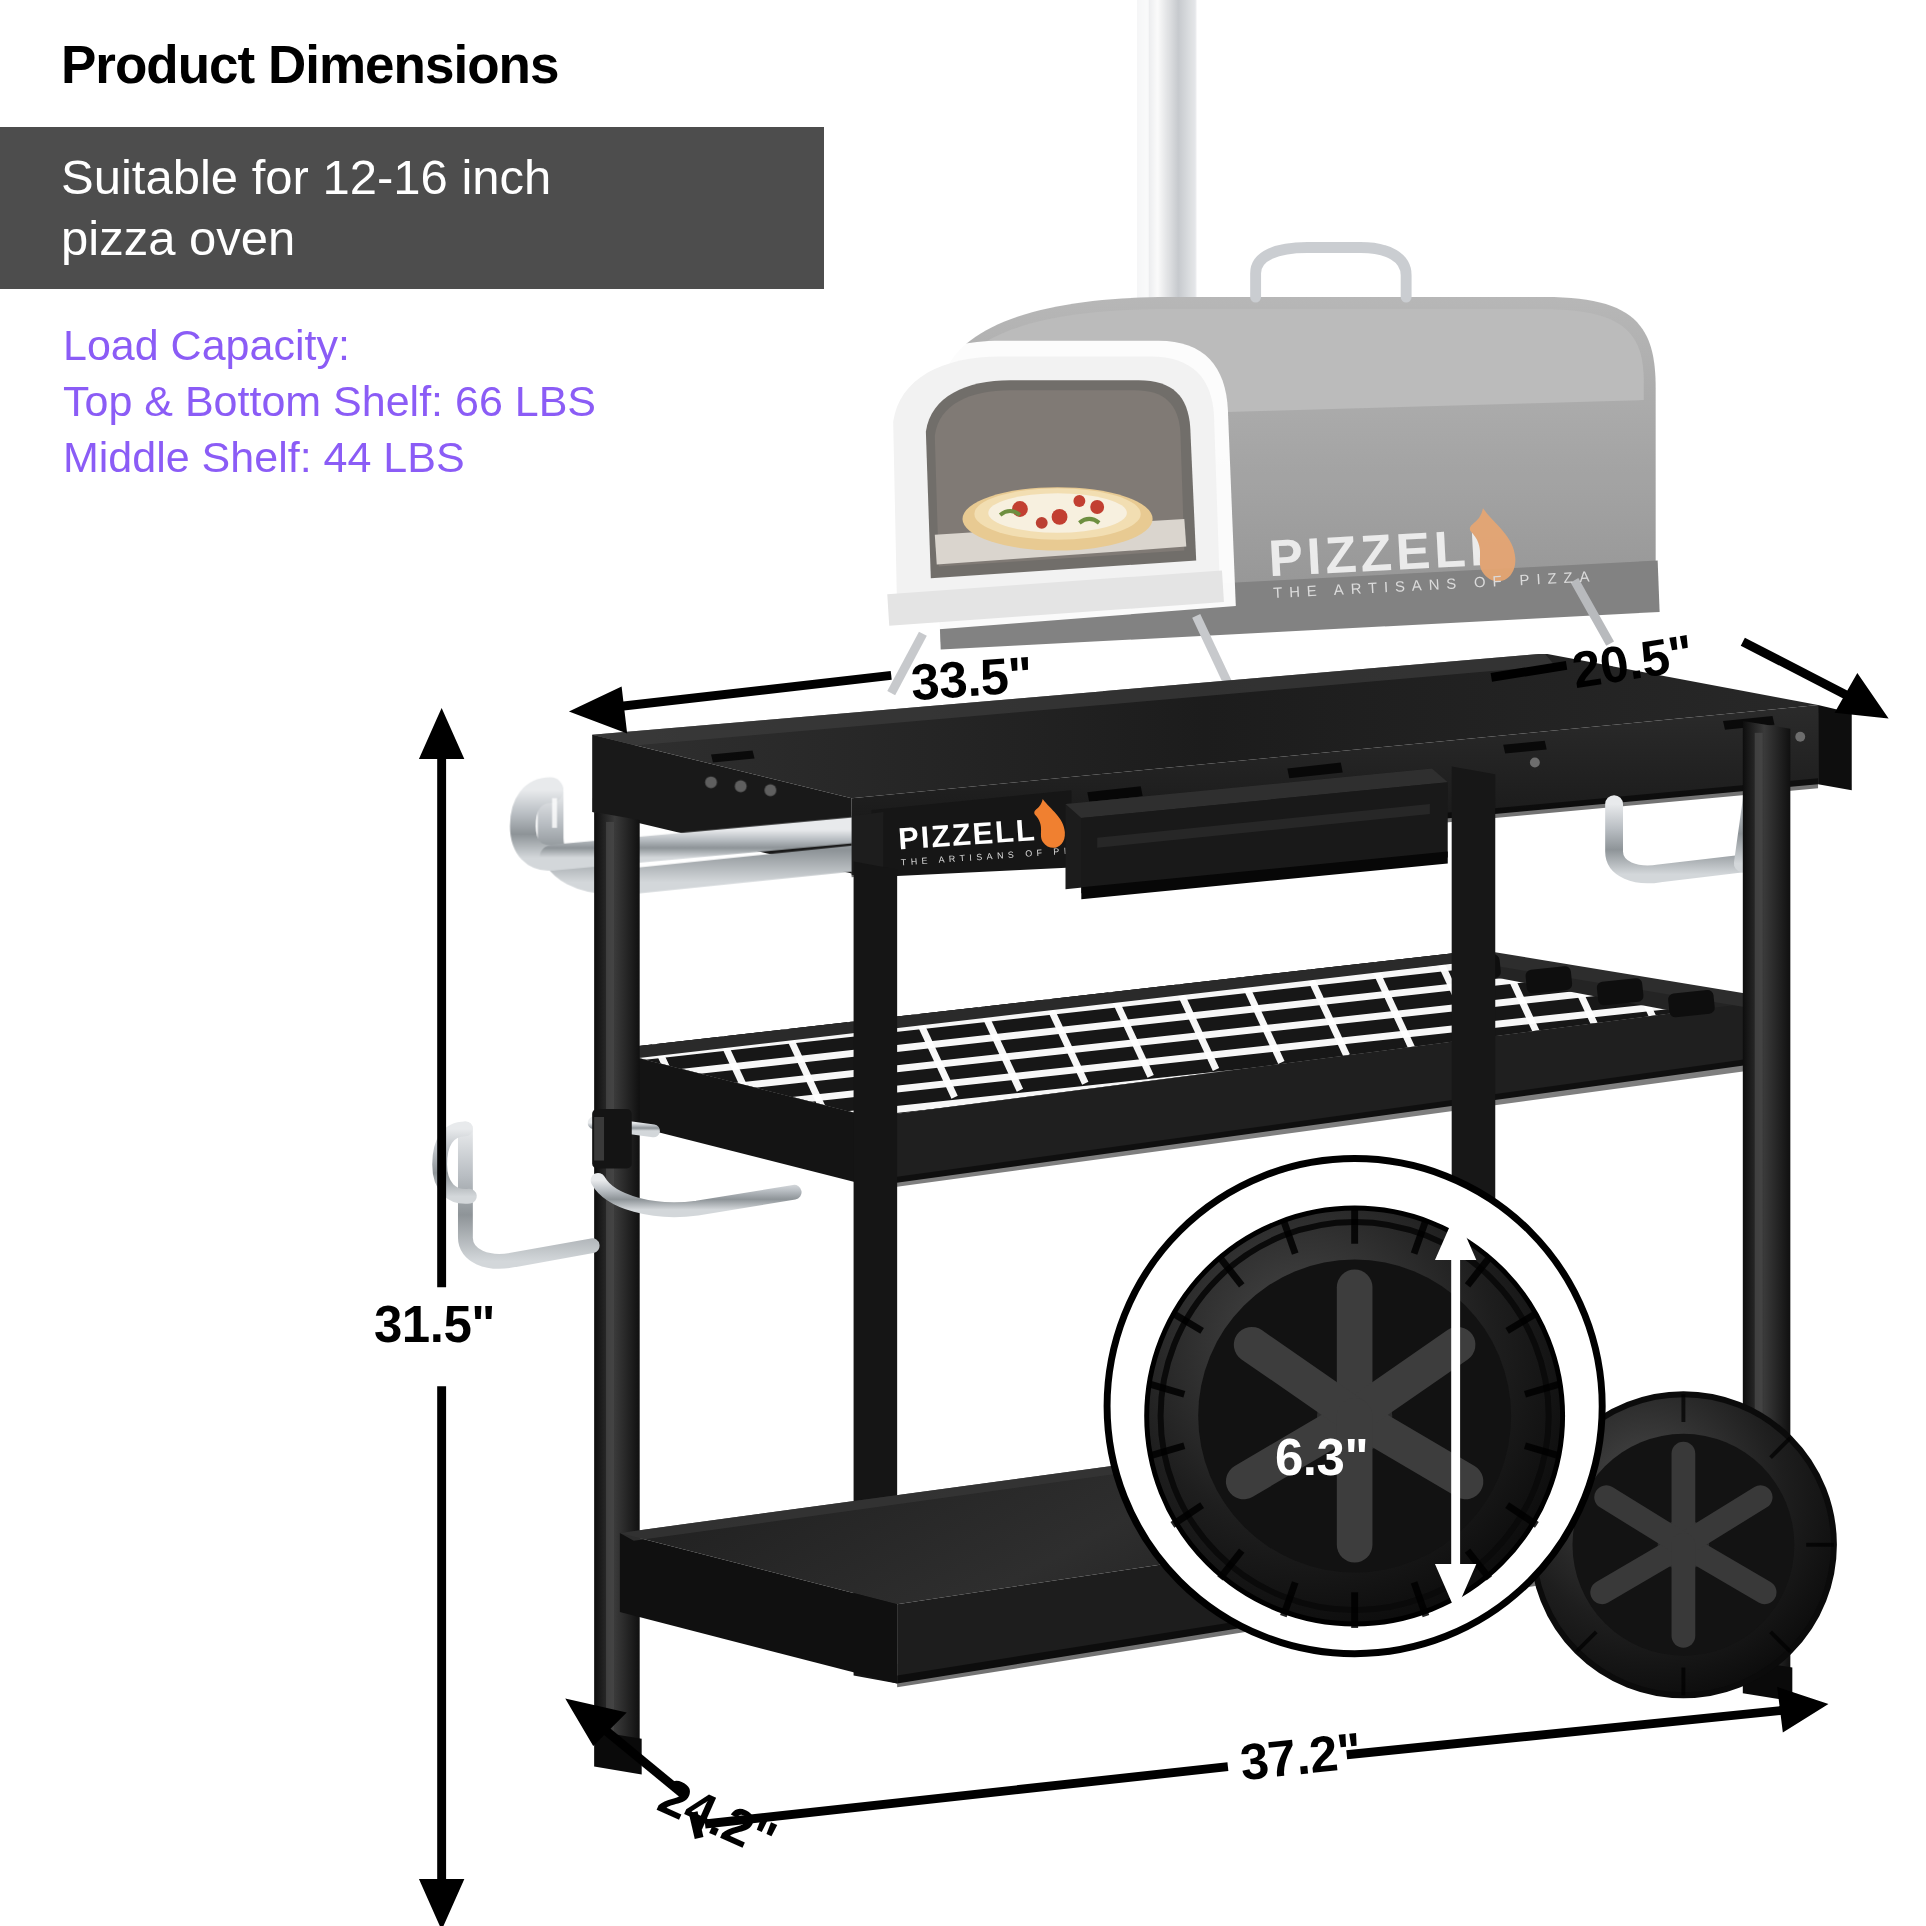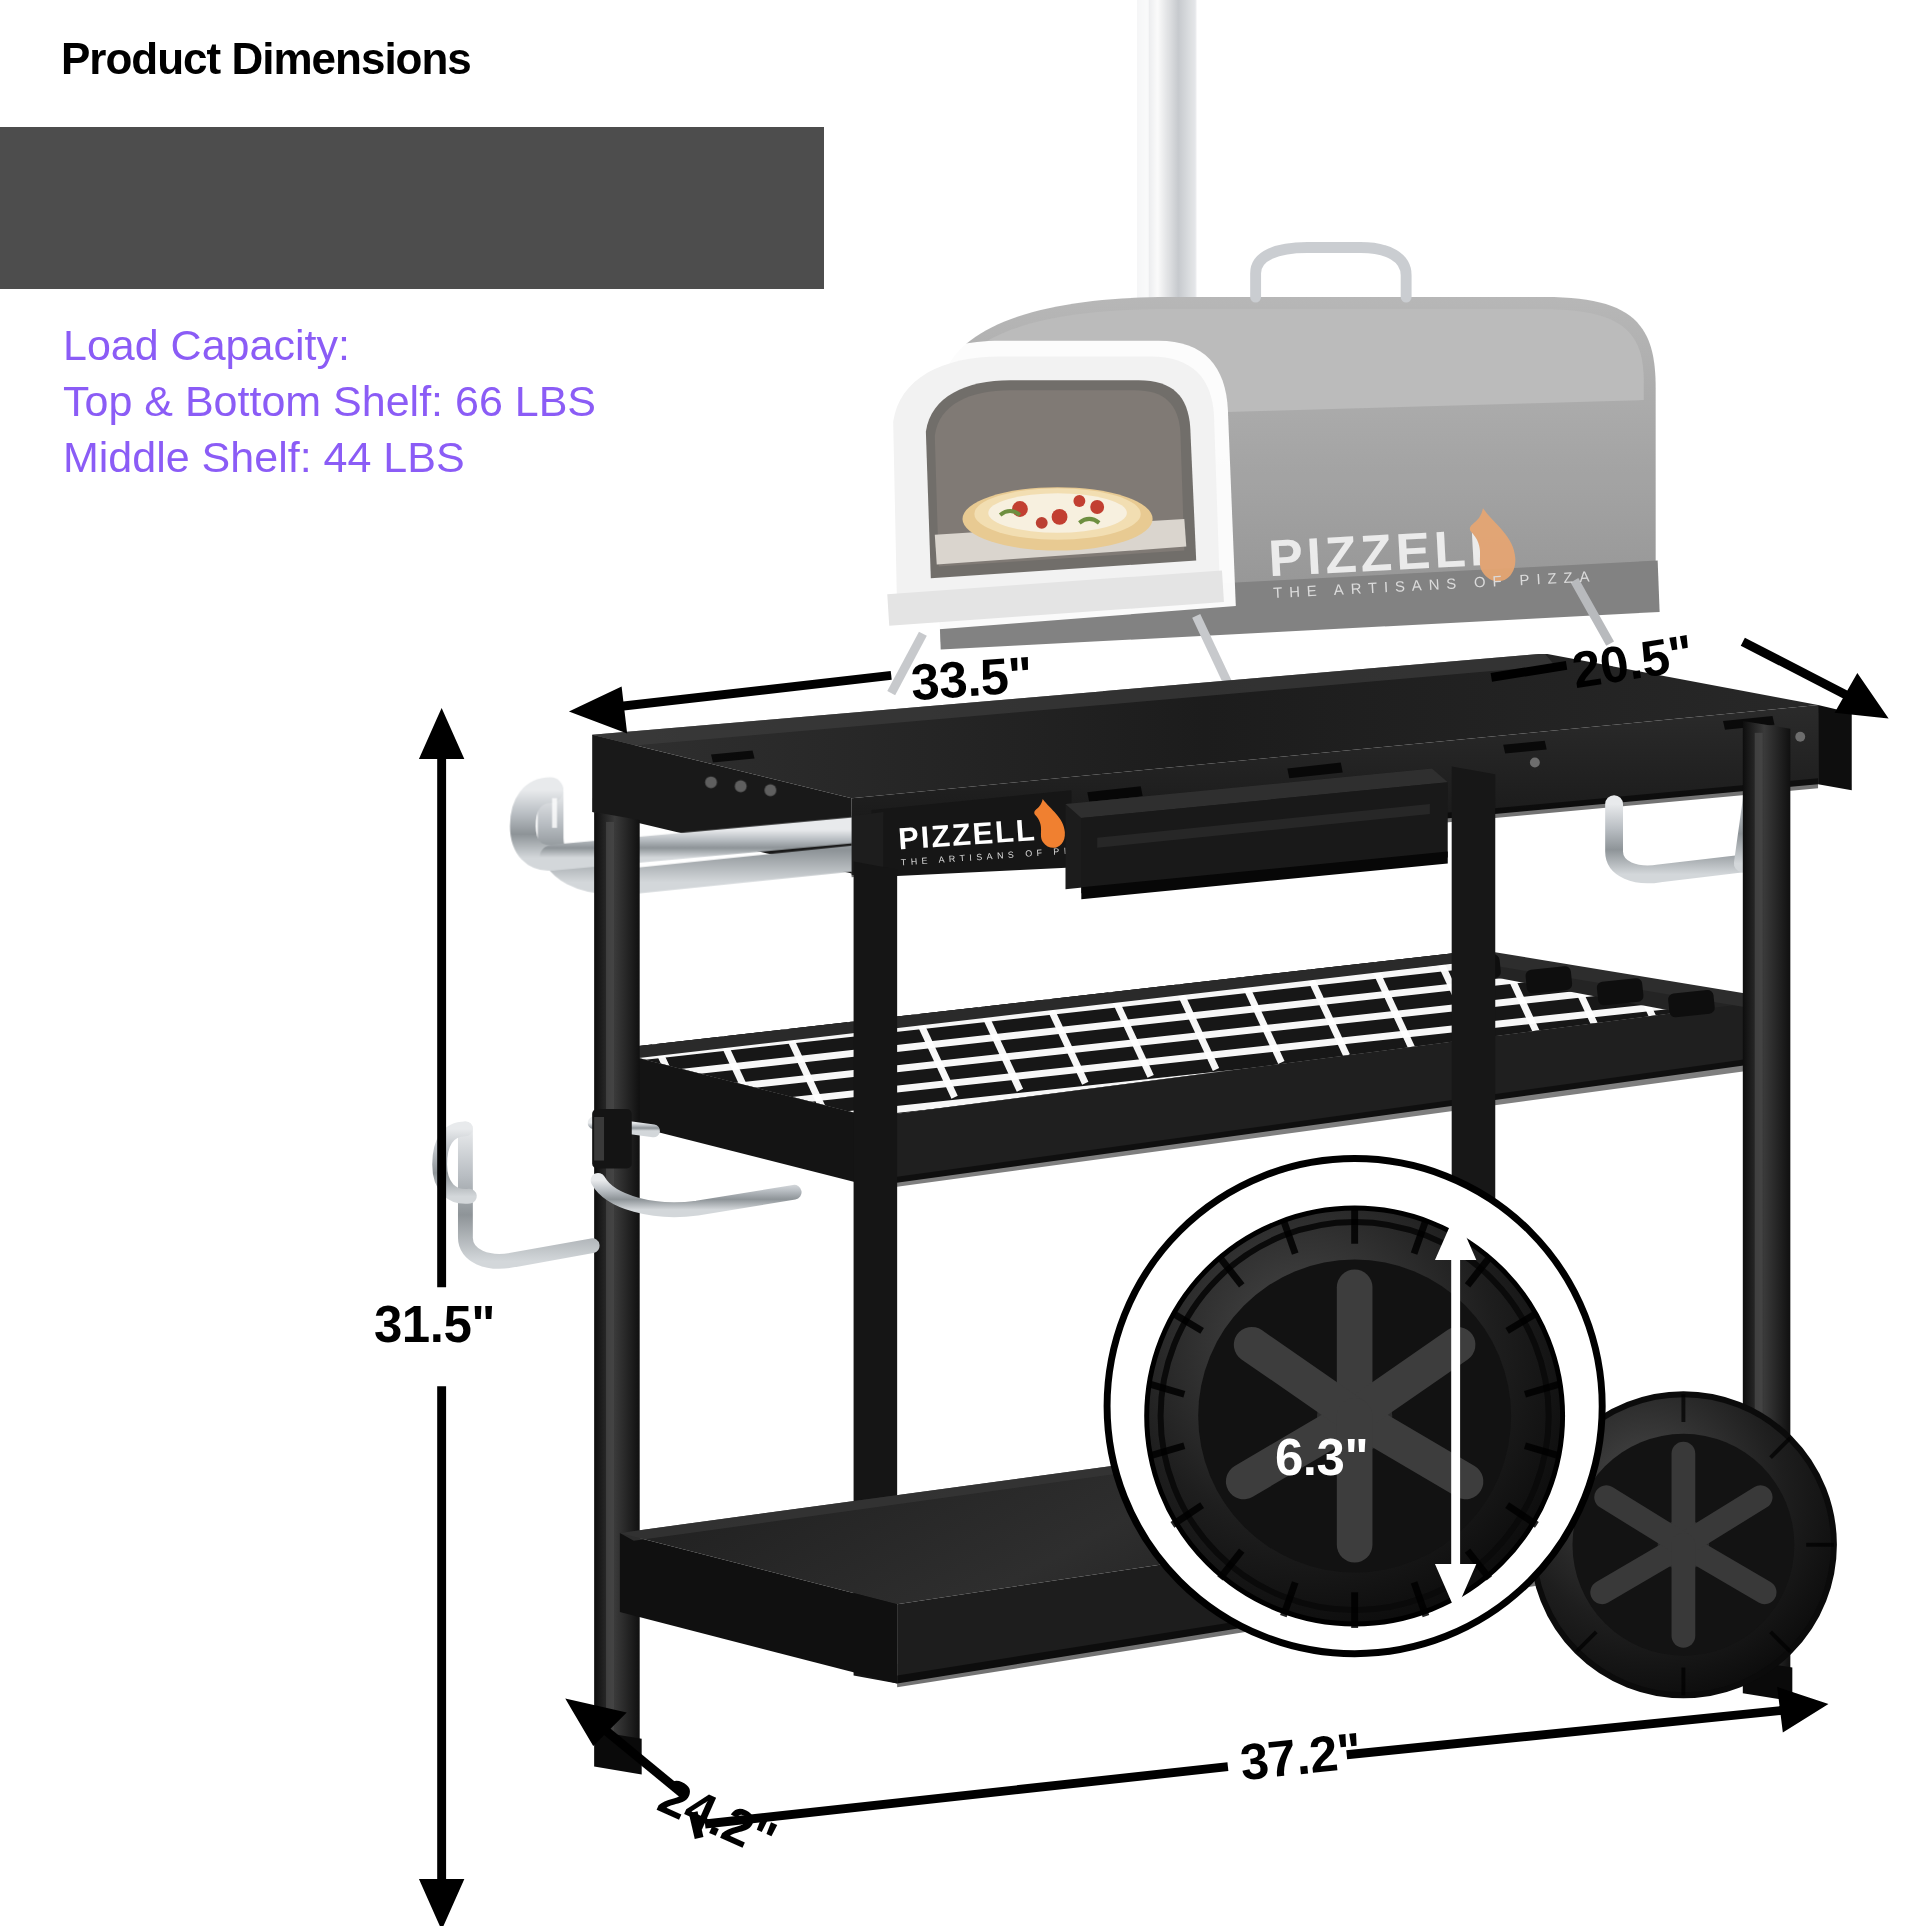--- a/index.html
+++ b/index.html
@@ -13,21 +13,21 @@
   #stage {
     position: relative;
     width: 1927px; height: 1927px;
     background: #ffffff;
   }
 
   
   .title {
     position: absolute;
     left: 61px; top: 34px;
-    font-size: 44px;
+    font-size: 53px;
     font-weight: 700;
     color: #000000;
     letter-spacing: -1px;
     white-space: nowrap;
   }
   .banner {
     position: absolute;
     left: 0px; top: 127px;
     width: 824px; height: 162px;
     background: #4d4d4d;
@@ -451,20 +451,22 @@
       <line x1="1360" y1="1772" x2="1812" y2="1726"></line>
       <polygon points="1836,1722 1800,1710 1804,1742"></polygon>
 
       <line x1="700" y1="1830" x2="706" y2="1856"></line>
     </g>
   </svg>
 
   <div class="title">Product Dimensions</div>
 
   <div class="banner"></div>
+  <div class="banner-text">Suitable for 12-16 inch
+pizza oven</div>
 
   <div class="capacity">Load Capacity:
 Top &amp; Bottom Shelf: 66 LBS
 Middle Shelf: 44 LBS</div>
 
   <div class="dim" style="left:911px; top:649px; transform:rotate(-4deg);">33.5"</div>
 
   <div class="dim" style="left:1572px; top:632px; transform:rotate(-9deg);">20.5"</div>
 
   <div class="dim" style="left:374px; top:1295px;">31.5"</div>

